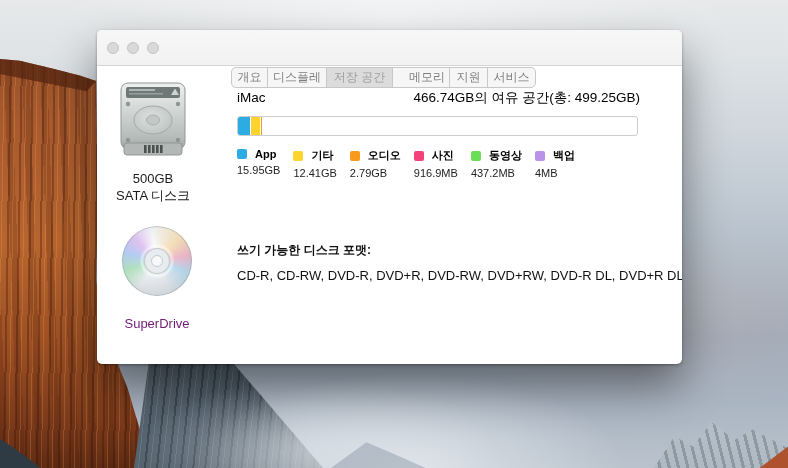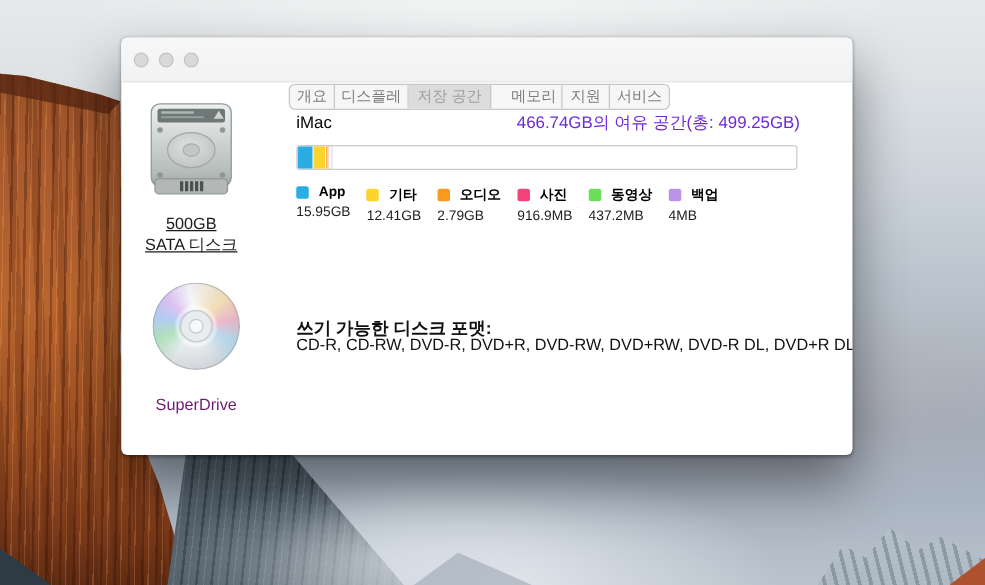--- a/index.html
+++ b/index.html
@@ -81,21 +81,21 @@
     font-family:inherit;font-size:12px;color:#7d7d7d;background:transparent;border:none;
     border-right:1px solid #c8c8c8;height:100%;line-height:19px;text-align:center;padding:0;
   }
   .tab:last-child{border-right:none;}
   .tab.selected{background:#dcdcdc;color:#9f9f9f;}
 
   .content{position:absolute;left:0;top:36px;right:0;bottom:0;border-radius:0 0 5px 5px;overflow:hidden;}
 
   
   .hdd-icon{position:absolute;left:23px;top:16px;}
-  .disk-label{position:absolute;left:0;top:104px;width:112px;text-align:center;font-size:13px;line-height:17px;color:#1a1a1a;text-decoration:underline;}
+  .disk-label{position:absolute;left:0;top:104px;width:112px;text-align:center;font-size:13px;line-height:17px;color:#1a1a1a;}
   .disc-icon{
     position:absolute;left:25px;top:160px;width:70px;height:70px;border-radius:50%;
     background:
       radial-gradient(circle at 50% 50%, rgba(255,255,255,0) 0 26%, rgba(255,255,255,.55) 30%, rgba(255,255,255,0) 36%),
       conic-gradient(from 215deg at 50% 50%,
         rgba(0,0,0,0) 0deg, rgba(130,215,150,.55) 38deg, rgba(120,165,240,.50) 70deg,
         rgba(195,130,230,.45) 100deg, rgba(0,0,0,0) 135deg,
         rgba(250,205,125,.50) 190deg, rgba(240,135,165,.50) 225deg,
         rgba(135,200,240,.45) 255deg, rgba(0,0,0,0) 300deg),
       radial-gradient(circle at 38% 32%, #fbfcfd 0%, #e8ebee 45%, #cfd4d8 78%, #bfc5ca 100%);
@@ -107,33 +107,33 @@
   }
   .disc-hole{
     position:absolute;left:50%;top:50%;width:12px;height:12px;margin:-6px 0 0 -6px;border-radius:50%;
     background:#f6f8f9;border:1px solid #c6cbd0;box-sizing:border-box;
   }
   .sd-label{position:absolute;left:0;top:250px;width:120px;text-align:center;font-size:13px;color:#701a75;}
 
   
   .headrow{position:absolute;left:140px;top:23px;width:403px;display:flex;justify-content:space-between;align-items:baseline;}
   .device-name{font-size:13.5px;color:#000;}
-  .free-space{font-size:13.5px;color:#6d28d9;}
+  .free-space{font-size:13.5px;color:#000000;}
   .bar{
     position:absolute;left:140px;top:50px;width:401px;height:20px;box-sizing:border-box;
     border:1px solid #cccccc;border-radius:3px;background:#ffffff;overflow:hidden;display:flex;
   }
   .seg{height:100%;border-right:1px solid #ffffff;box-sizing:border-box;}
   .legend{position:absolute;left:140px;top:82px;display:flex;gap:13px;}
   .legend-item{display:flex;flex-direction:column;}
   .legend-top{display:flex;align-items:center;gap:8px;}
   .swatch{width:10px;height:10px;border-radius:2px;}
   .legend-label{font-size:11px;font-weight:bold;color:#000;}
   .legend-value{font-size:11px;color:#222;margin-top:4px;}
-  .formats-heading{position:absolute;left:140px;top:176px;font-size:14px;font-weight:bold;color:#111;margin-top:12px;}
+  .formats-heading{position:absolute;left:140px;top:176px;font-size:12px;font-weight:bold;color:#111;}
   .formats-line{position:absolute;left:140px;top:202px;font-size:13px;color:#111;white-space:nowrap;}
 </style>
 </head>
 <body>
 
 <div class="stage">
 
   <div class="wallpaper">
     <div class="wp cliff"></div>
     <div class="wp cliff-top-shade"></div>

